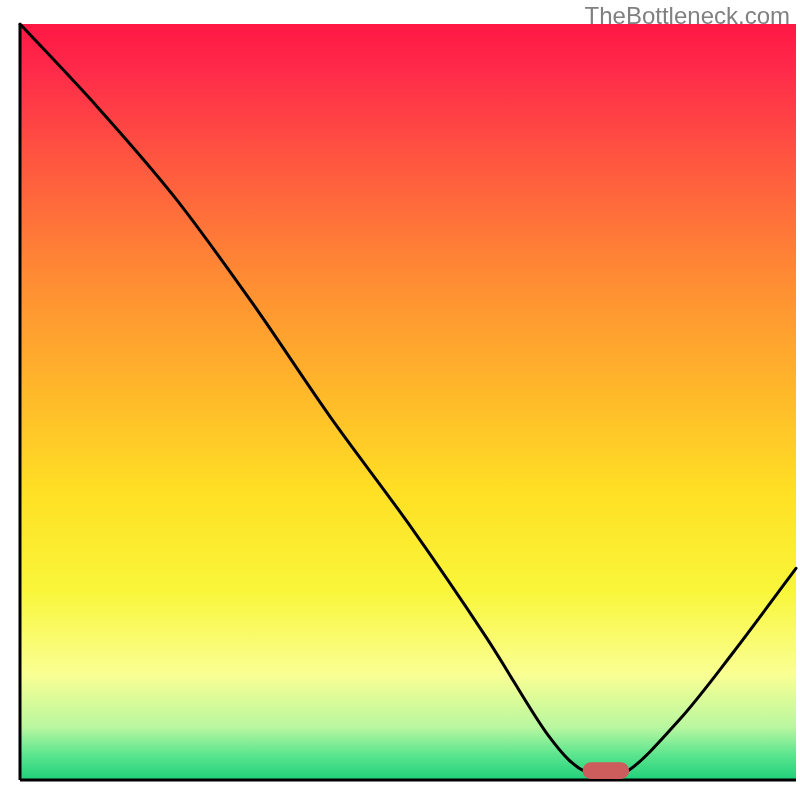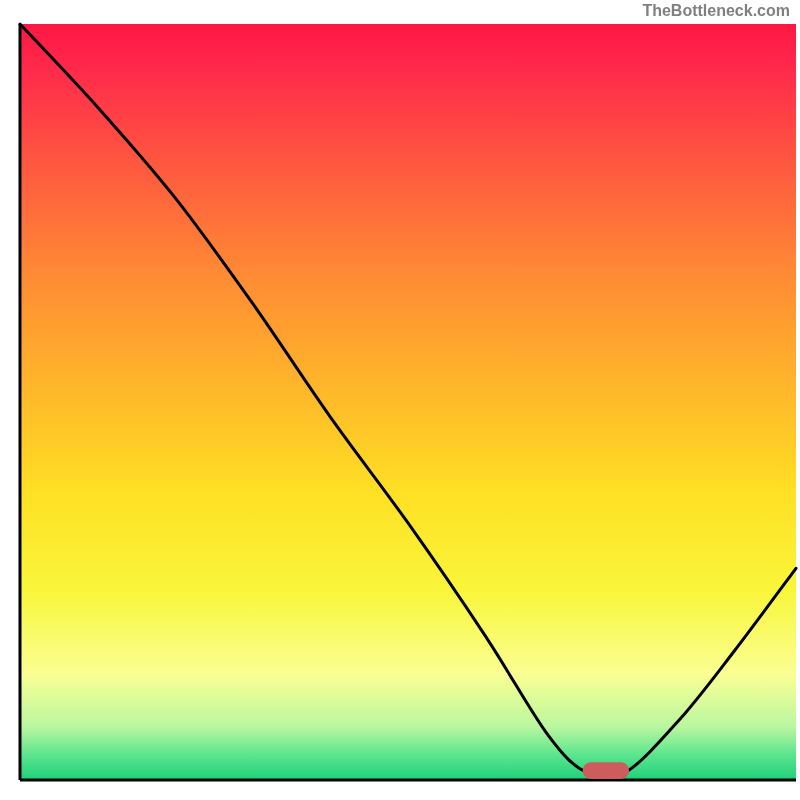--- a/index.html
+++ b/index.html
@@ -13,22 +13,22 @@
   }
   .container {
     position: relative;
     width: 800px;
     height: 800px;
   }
   .watermark {
     position: absolute;
     top: 2px;
     right: 10px;
-    font-size: 16px;
-    font-weight: bold;
+    font-size: 24px;
+    font-weight: normal;
     color: #808080;
     z-index: 5;
   }
   svg {
     display: block;
   }
 </style>
 </head>
 <body>
 

